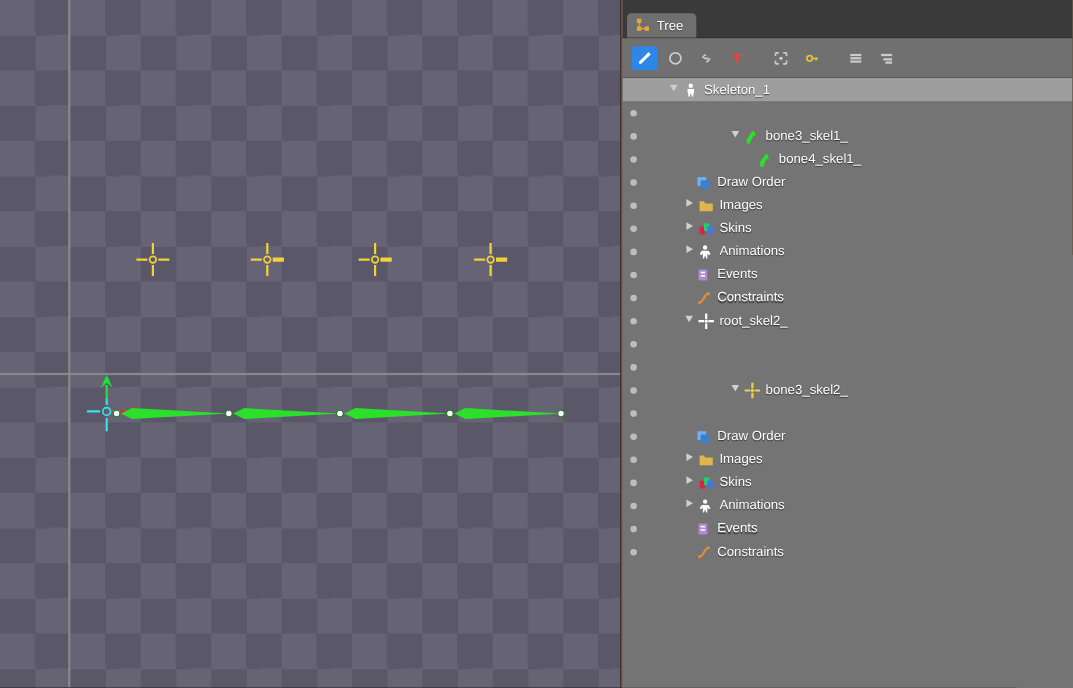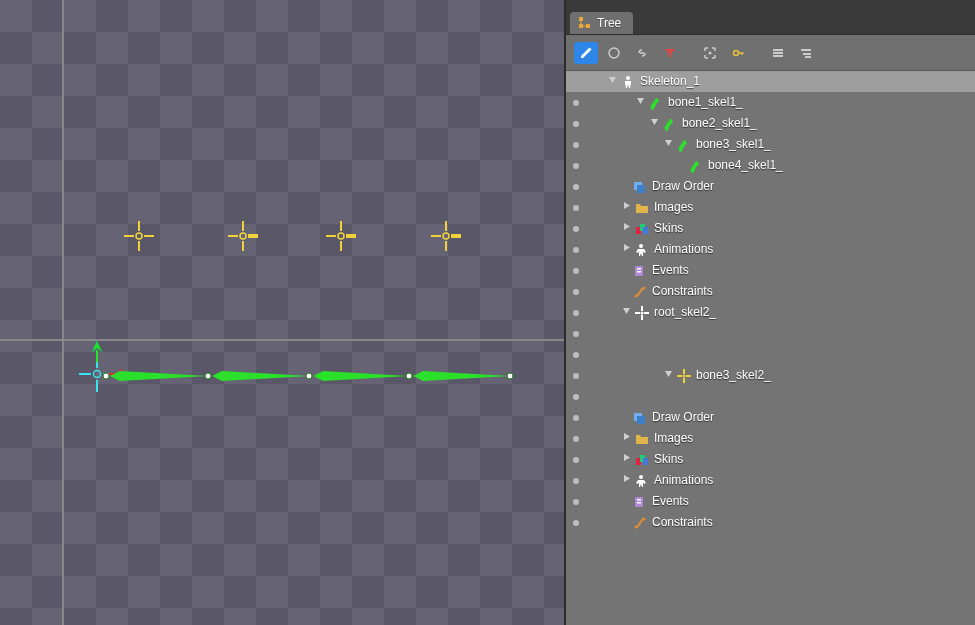--- a/index.html
+++ b/index.html
@@ -350,52 +350,20 @@
             </svg>
           </span>
           <span class="lbl">Skeleton_1</span>
         </div>
       </div>
       <div class="row">
         <div class="dotcell">
           <span class="d"></span>
         </div>
         <div class="dotcell"></div>
-        <div class="maincell" style="padding-left:28px">
-          <span class="twist">
-            <svg width="9" height="9" viewBox="0 0 9 9">
-              <path d="M1 2 L8 2 L4.5 8 Z" fill="#cfcfcf"></path>
-            </svg>
-          </span>
-          <span class="ic" style="color:#2be02b">
-            <svg width="16" height="16" viewBox="0 0 16 16">
-              <use href="#ic-bone"></use>
-            </svg>
-          </span>
-          <span class="lbl">bone1_skel1_</span>
-        </div>
-      </div>
-      <div class="row">
-        <div class="dotcell">
-          <span class="d"></span>
-        </div>
-        <div class="dotcell"></div>
-        <div class="maincell" style="padding-left:42px">
-          <span class="twist">
-            <svg width="9" height="9" viewBox="0 0 9 9">
-              <path d="M1 2 L8 2 L4.5 8 Z" fill="#cfcfcf"></path>
-            </svg>
-          </span>
-          <span class="ic" style="color:#2be02b">
-            <svg width="16" height="16" viewBox="0 0 16 16">
-              <use href="#ic-bone"></use>
-            </svg>
-          </span>
-          <span class="lbl">bone2_skel1_</span>
-        </div>
       </div>
       <div class="row">
         <div class="dotcell">
           <span class="d"></span>
         </div>
         <div class="dotcell"></div>
         <div class="maincell" style="padding-left:56px">
           <span class="twist">
             <svg width="9" height="9" viewBox="0 0 9 9">
               <path d="M1 2 L8 2 L4.5 8 Z" fill="#cfcfcf"></path>

